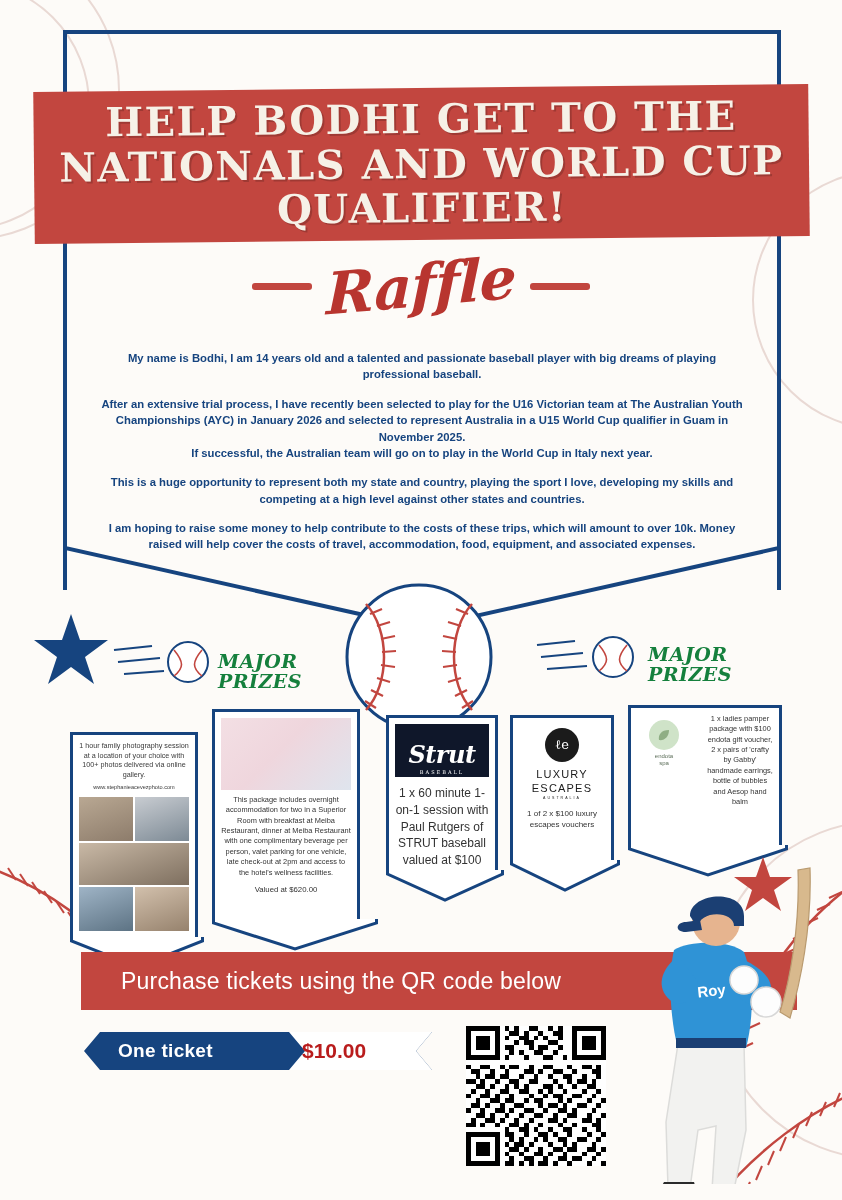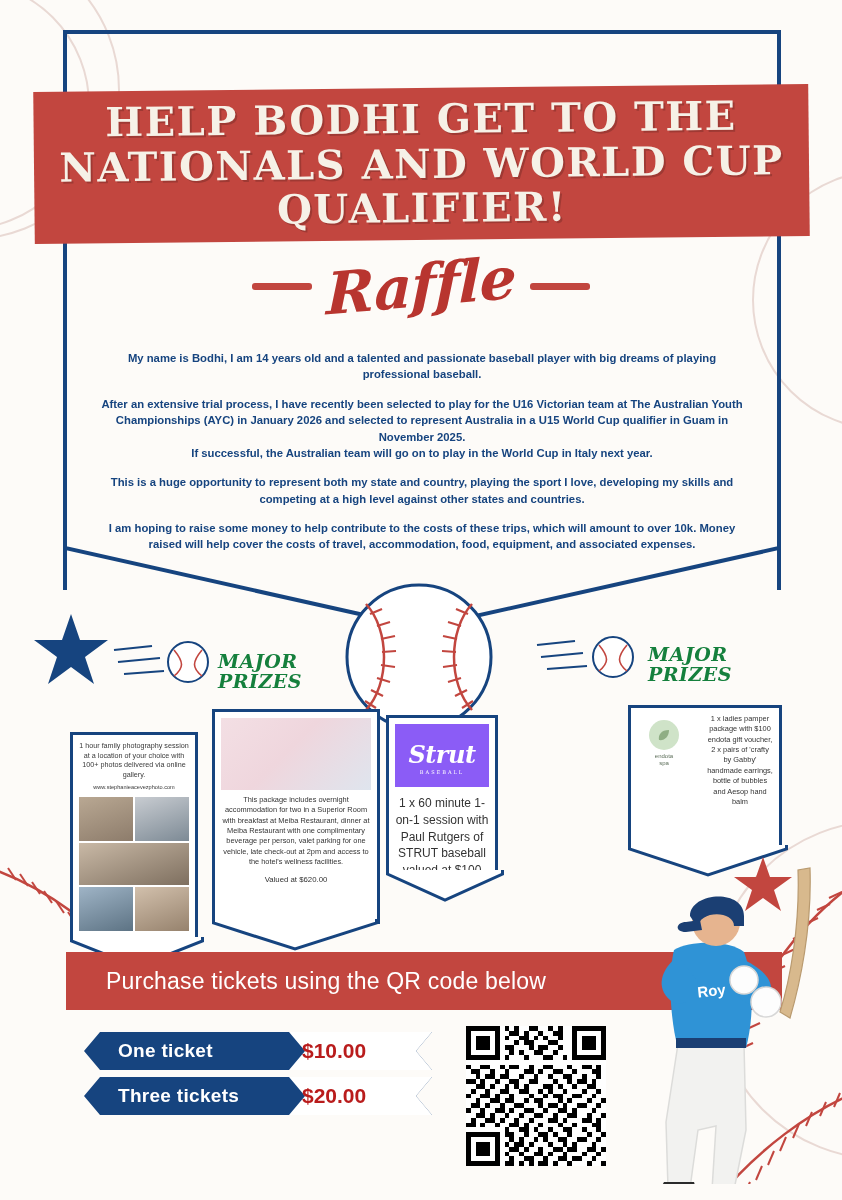--- a/index.html
+++ b/index.html
@@ -131,44 +131,44 @@
   .card {
     position: absolute;
     border: 3px solid #16447f;
     background: #fff;
     padding: 6px;
   }
   .card-inner { font-size: 7.2px; color: #3a3a3a; text-align: center; line-height: 1.35; }
   .card-text { font-size: 7.4px; color: #333; text-align: center; line-height: 1.4; }
 
   .card1 { left: 70px; top: 3px; width: 128px; height: 210px; margin-top: 24px; }
-  .card2 { left: 212px; top: 4px; width: 168px; height: 215px; }
+  .card2 { left: 212px; top: 4px; width: 148px; height: 215px; }
   .card3 { left: 386px; top: 10px; width: 112px; height: 160px; }
   .card4 { left: 510px; top: 10px; width: 104px; height: 150px; }
   .card5 { left: 628px; top: 0px; width: 154px; height: 145px; }
   .notch-svg { position: absolute; left: -3px; bottom: -30px; }
 
   
   .photo-grid { display: grid; grid-template-columns: 1fr 1fr; gap: 2px; margin-top: 6px; }
   .photo-cell { height: 44px; background: linear-gradient(160deg,#b9a893,#8d7c6b); }
   .photo-cell.b { background: linear-gradient(160deg,#c8ccd1,#7d8a95); }
   .photo-cell.c { background: linear-gradient(160deg,#9fb4c6,#5d7384); }
   .photo-cell.d { background: linear-gradient(160deg,#d2c0ac,#96826d); }
   .photo-wide { height: 42px; grid-column: span 2; background: linear-gradient(160deg,#c9b9a6,#7e6f5f); }
 
   .meiba-img {
     height: 72px; margin-bottom: 5px;
     background: linear-gradient(135deg,#f3dfe4 0%,#efd6dd 45%,#dfe5ee 100%);
   }
 
   .strut-logo {
-    background: #8b5cf6; color: #fff;
+    background: #0f172a; color: #fff;
     font-family: "DejaVu Serif", serif; font-style: italic; font-weight: bold;
     font-size: 24px; text-align: center;
-    padding: 16px 4px 12px; margin-bottom: 8px;
+    padding: 16px 4px 2px; margin-bottom: 8px;
     letter-spacing: -.5px;
   }
   .strut-sub { font-size: 5px; letter-spacing: 2px; font-style: normal; font-weight: normal; }
 
   .lux-logo { text-align: center; margin-bottom: 8px; }
   .lux-circle {
     width: 34px; height: 34px; border-radius: 50%;
     background: #1b1b1b; color: #fff; margin: 4px auto 6px;
     font-size: 13px; line-height: 34px; font-family: "DejaVu Serif", serif;
   }
@@ -180,21 +180,21 @@
   .endota-leaf {
     width: 30px; height: 30px; border-radius: 50%;
     background: #cfe3c8; margin: 0 auto 3px;
     display: flex; align-items: center; justify-content: center;
   }
   .endota-txt { font-size: 6px; color: #5d6f5a; line-height: 1.2; }
 
   
   .purchase-banner {
     position: absolute;
-    left: 66px; top: 952px;
+    left: 81px; top: 952px;
     width: 716px; height: 58px;
     background: #c2463f;
     z-index: 6;
     display: flex; align-items: center;
     padding-left: 40px;
   }
   .purchase-banner span {
     color: #fff; font-size: 23px; font-weight: 500;
     letter-spacing: .2px;
   }
@@ -399,20 +399,34 @@
     <div class="strut-logo">
       <span>Strut</span>
       <div class="strut-sub">BASEBALL</div>
     </div>
     <div class="card-text" style="font-size:12px;">1 x 60 minute 1-on-1 session with Paul Rutgers of STRUT baseball valued at $100</div>
     <svg class="notch-svg" width="118" height="32">
       <path d="M1.5 0 L1.5 4 L59 30 L116.5 4 L116.5 0" fill="#fff" stroke="#16447f" stroke-width="3"></path>
     </svg>
   </div>
 
+  <div class="card card4">
+    <div class="lux-logo">
+      <div class="lux-circle">ℓe</div>
+      <div class="lux-name">
+        <div>LUXURY</div>
+        <div>ESCAPES</div>
+        <small>AUSTRALIA</small>
+      </div>
+    </div>
+    <div class="card-text" style="font-size:8px;">1 of 2 x $100 luxury escapes vouchers</div>
+    <svg class="notch-svg" width="110" height="32">
+      <path d="M1.5 0 L1.5 4 L55 30 L108.5 4 L108.5 0" fill="#fff" stroke="#16447f" stroke-width="3"></path>
+    </svg>
+  </div>
 
   <div class="card card5">
     <div class="endota-wrap">
       <div class="endota-logo">
         <div class="endota-leaf">
           <svg width="16" height="16" viewBox="0 0 16 16">
               <path d="M13 3 C 5 3, 2 8, 3 13 C 8 14, 13 10, 13 3 Z" fill="#8fae84"></path>
             </svg>
         </div>
         <div class="endota-txt">
@@ -436,28 +450,20 @@
 
   <div class="price-row">
     <svg width="348" height="38" viewBox="0 0 348 38">
       <path d="M16 0 L348 0 L332 19 L348 38 L16 38 L0 19 Z" fill="#16447f"></path>
       <path d="M205 0 L348 0 L332 19 L348 38 L205 38 L221 19 Z" fill="#ffffff"></path>
     </svg>
     <div class="price-label">One ticket</div>
     <div class="price-amt">$10.00</div>
   </div>
 
-  <div class="price-row">
-    <svg width="348" height="38" viewBox="0 0 348 38">
-      <path d="M16 0 L348 0 L332 19 L348 38 L16 38 L0 19 Z" fill="#16447f"></path>
-      <path d="M205 0 L348 0 L332 19 L348 38 L205 38 L221 19 Z" fill="#ffffff"></path>
-    </svg>
-    <div class="price-label">Three tickets</div>
-    <div class="price-amt">$20.00</div>
-  </div>
 
 </div>
 
 <div class="qr">
   <svg width="140" height="140" viewBox="0 0 29 29" shape-rendering="crispEdges">
     <rect width="29" height="29" fill="#fff"></rect>
     <g fill="#000">
       <rect x="0" y="0" width="7" height="1"></rect>
         <rect x="0" y="6" width="7" height="1"></rect>
       <rect x="0" y="0" width="1" height="7"></rect>

